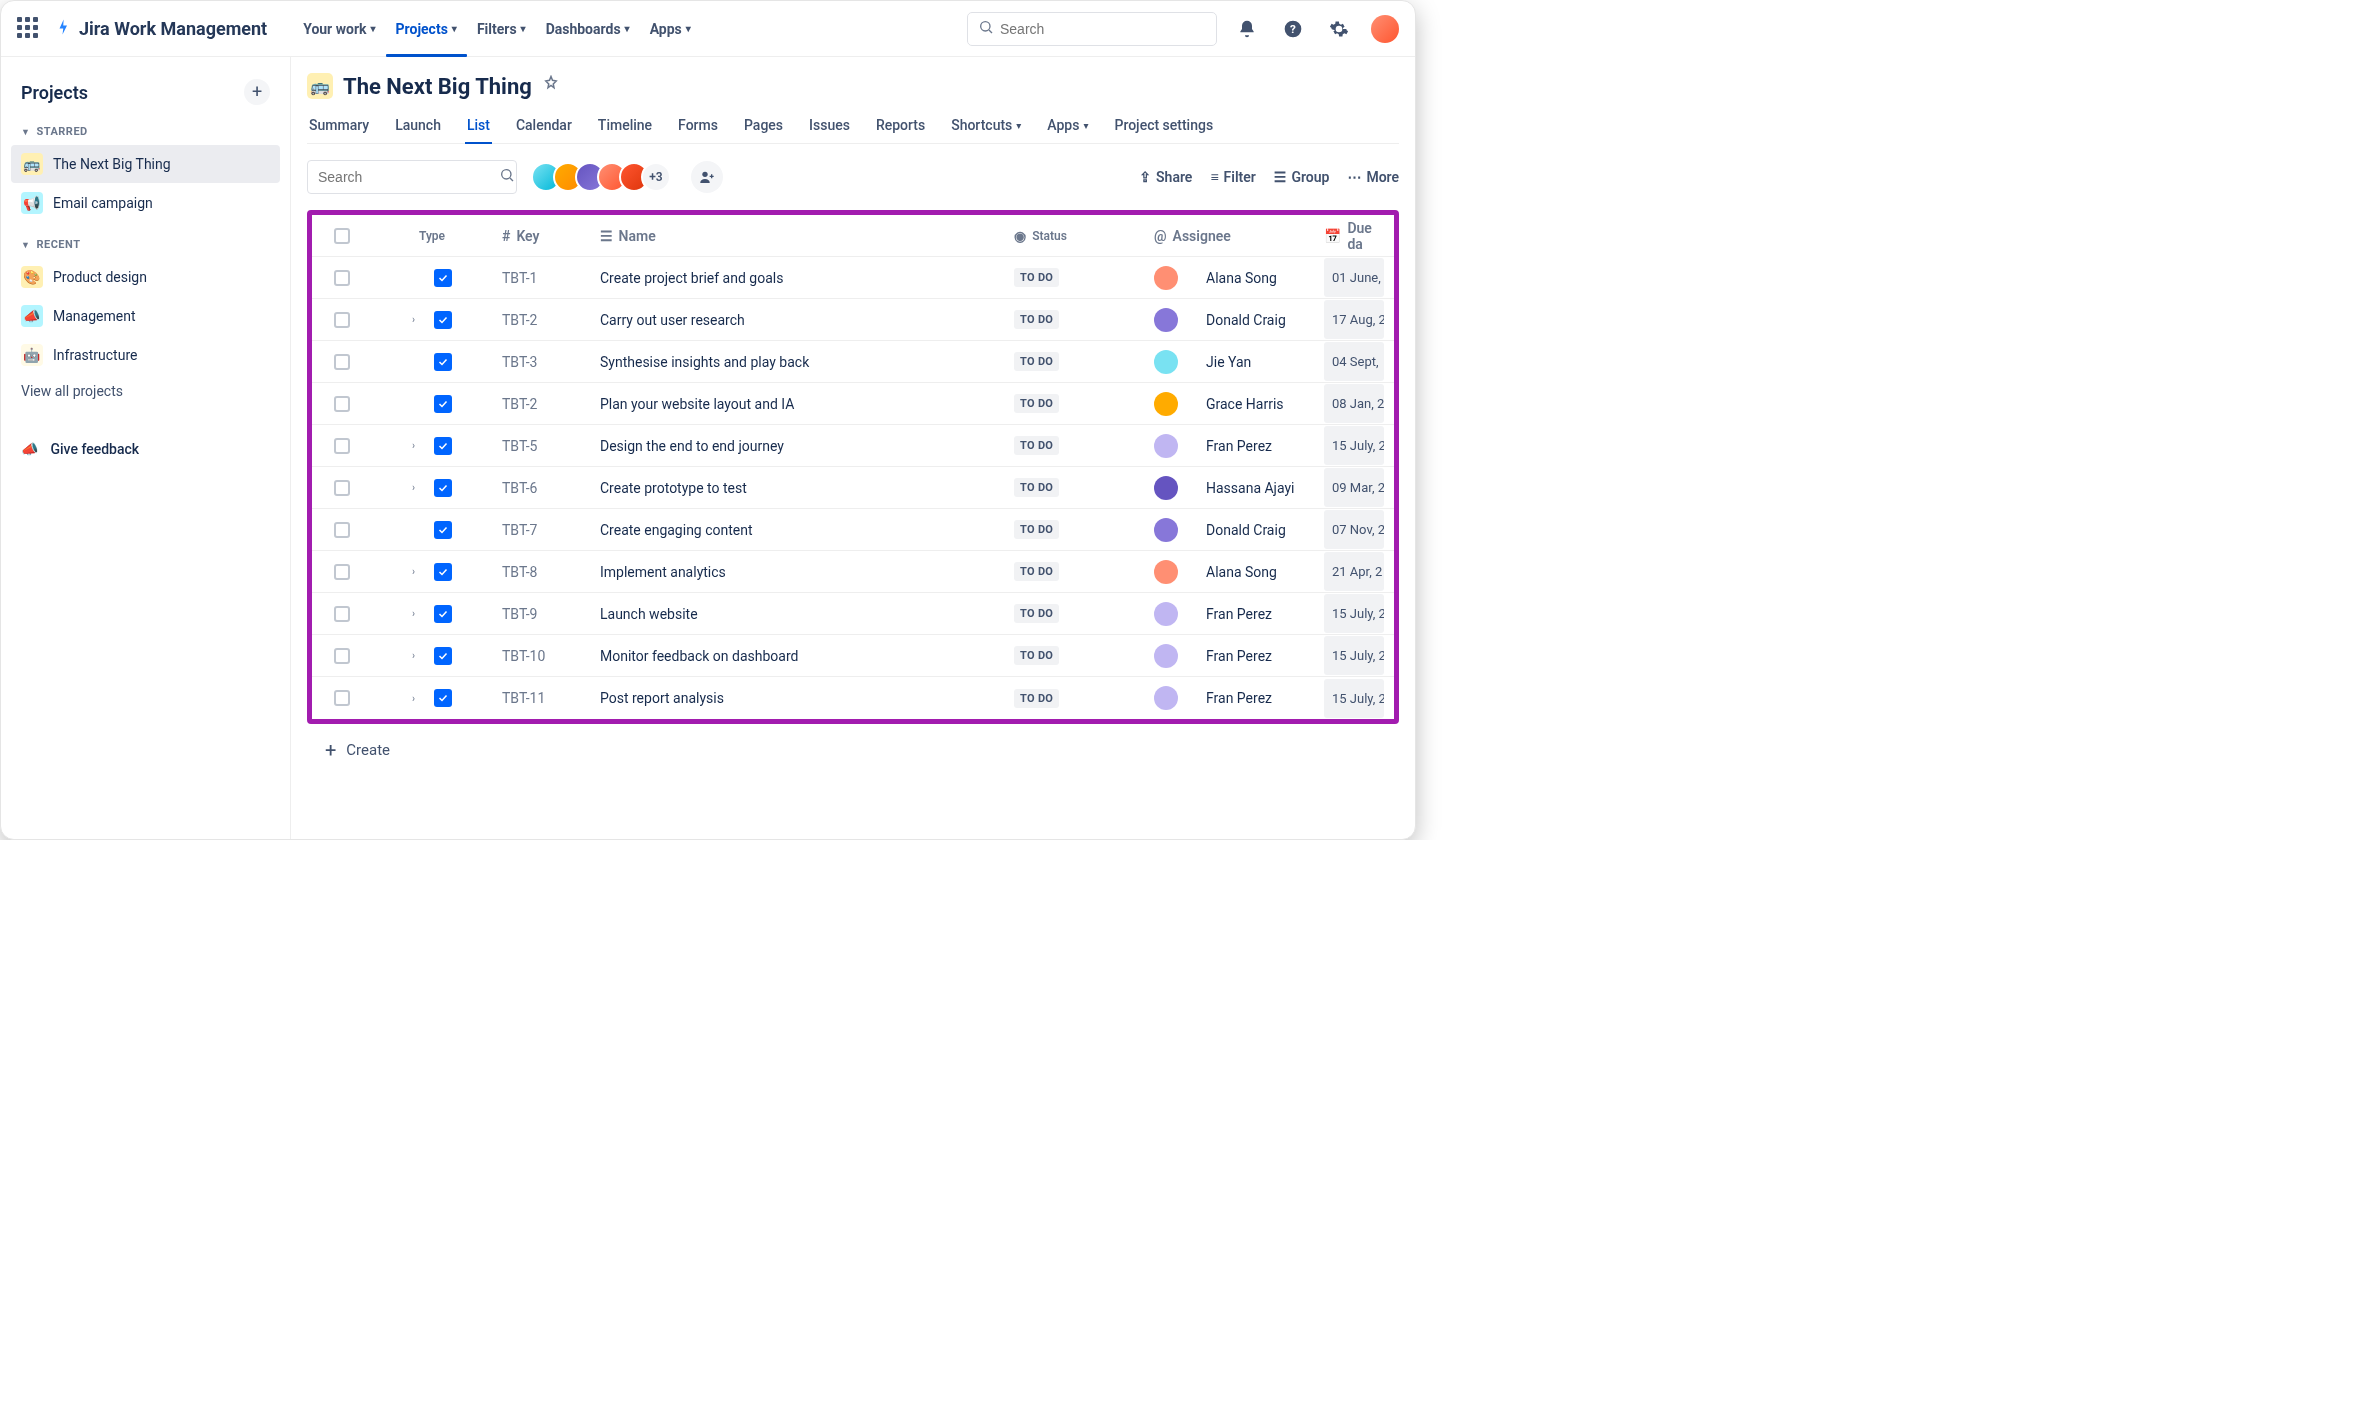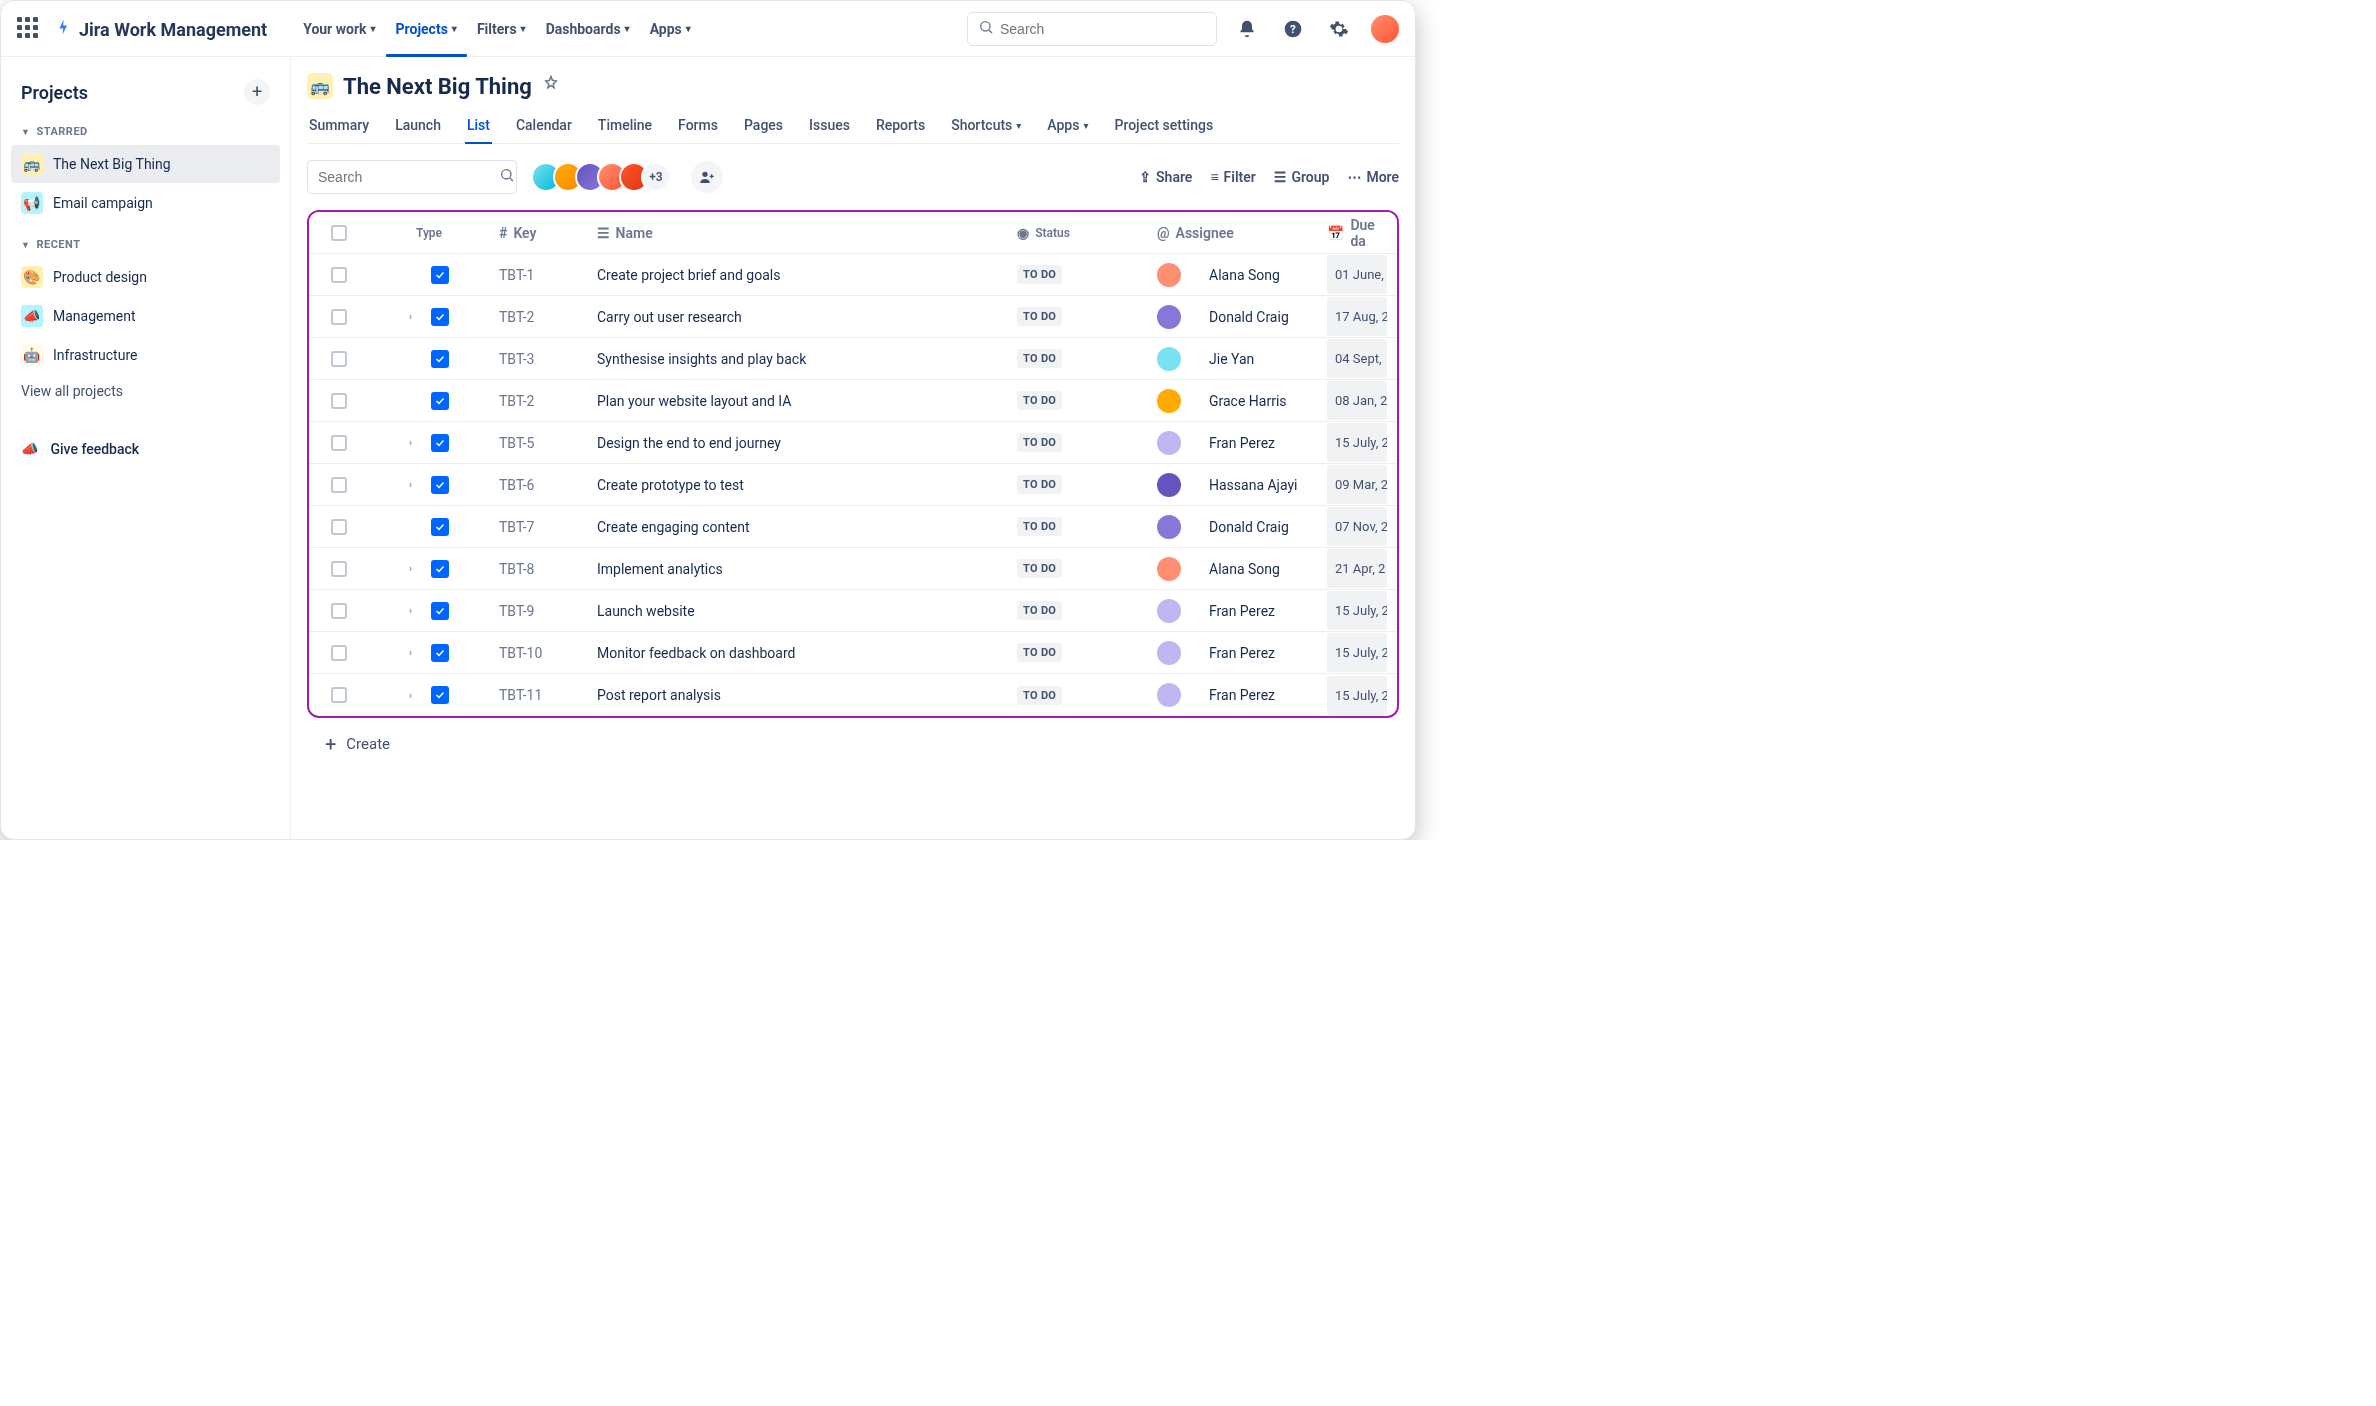--- a/index.html
+++ b/index.html
@@ -3,21 +3,21 @@
 <meta charset="utf-8">
 <style>
 * { box-sizing: border-box; margin: 0; padding: 0; }
 body { font-family: -apple-system, BlinkMacSystemFont, "Segoe UI", Roboto, sans-serif; background: #fff; color: #172B4D; }
 .app-window { width: 1416px; height: 840px; background: #fff; border-radius: 14px; overflow: hidden; position: relative; border: 1px solid #e5e5e5; box-shadow: 0 8px 24px rgba(0,0,0,0.25); }
 
 
 .topnav { height: 56px; display: flex; align-items: center; padding: 0 16px; border-bottom: 1px solid #eee; gap: 6px; }
 .app-switcher { width: 24px; height: 24px; display: grid; grid-template-columns: repeat(3,5px); grid-template-rows: repeat(3,5px); gap: 3px; cursor: pointer; margin-right: 8px;}
 .app-switcher span { background: #42526E; border-radius: 1px; }
-.logo-group { display: flex; align-items: flex-end; gap: 6px; margin-right: 20px; }
+.logo-group { display: flex; align-items: center; gap: 6px; margin-right: 20px; }
 .logo-mark { color: #2684FF; }
 .logo-text { font-weight: 700; font-size: 18px; color: #253858; }
 .nav-item { display: flex; align-items: center; gap: 4px; padding: 6px 10px; font-weight: 700; color: #42526E; font-size: 14px; cursor: pointer; border-radius: 3px; position: relative;}
 .nav-item .chev { font-size: 10px; color: #42526E;}
 .nav-item.active::after { content:""; position:absolute; left:0; right:0; bottom:-14px; height:3px; background:#0052CC; border-radius:1px;}
 .nav-item.active { color:#0052CC; }
 .nav-spacer { flex: 1; }
 .search-wrap { display:flex; align-items:center; border:1px solid #DFE1E6; border-radius:5px; padding:0 10px; height:34px; width:250px; color:#6B778C;}
 .search-wrap input { border:none; outline:none; font-size:14px; flex:1; margin-left:6px; color:#172B4D; background:transparent;}
 .icon-btn { width:32px; height:32px; display:flex; align-items:center; justify-content:center; color:#42526E; cursor:pointer; margin-left:8px; border-radius:50%;}
@@ -54,21 +54,21 @@
 .avatar-stack { display:flex; align-items:center;}
 .avatar-stack .av { width:30px; height:30px; border-radius:50%; border:2px solid #fff; margin-left:-8px;}
 .avatar-stack .av:first-child{margin-left:0;}
 .av1{background:linear-gradient(135deg,#79E2F2,#00B8D9);} .av2{background:linear-gradient(135deg,#FFAB00,#FF8B00);} .av3{background:linear-gradient(135deg,#6554C0,#8777D9);} .av4{background:linear-gradient(135deg,#FF8F73,#FF5630);} .av5{background:linear-gradient(135deg,#FF5630,#DE350B);}
 .more-count{width:30px; height:30px; border-radius:50%; border:2px solid #fff; background:#F4F5F7; font-size:12px; display:flex; align-items:center; justify-content:center; margin-left:-8px; color:#42526E; font-weight:600;}
 .invite-btn{width:32px; height:32px; border-radius:50%; background:#F4F5F7; display:flex; align-items:center; justify-content:center; cursor:pointer; color:#42526E; margin-left:6px;}
 .toolbar-right{margin-left:auto; display:flex; gap:18px; align-items:center;}
 .tool-action{display:flex; align-items:center; gap:5px; font-size:14px; font-weight:600; color:#42526E; cursor:pointer;}
 
 
-.table-wrap{border:2px solid #a21caf; border-radius:12px; overflow:hidden;}
+.table-wrap{border:5px solid #a21caf; border-radius:4px; overflow:hidden;}
 .trow{display:flex; border-bottom:1px solid #eee; align-items:center; min-height:42px;}
 .trow:last-child{border-bottom:none;}
 .trow.header{background:#fff; color:#6B778C; font-size:12px; font-weight:600;}
 .tcell{padding:0 10px; display:flex; align-items:center;}
 .c-check{width:60px; justify-content:center;}
 .c-type{width:120px; justify-content:center; gap:8px;}
 .c-key{width:98px; color:#6B778C; font-size:14px;}
 .c-name{flex:1; font-size:14px;}
 .c-status{width:140px;}
 .c-assignee{width:170px; gap:28px; font-size:14px;}

